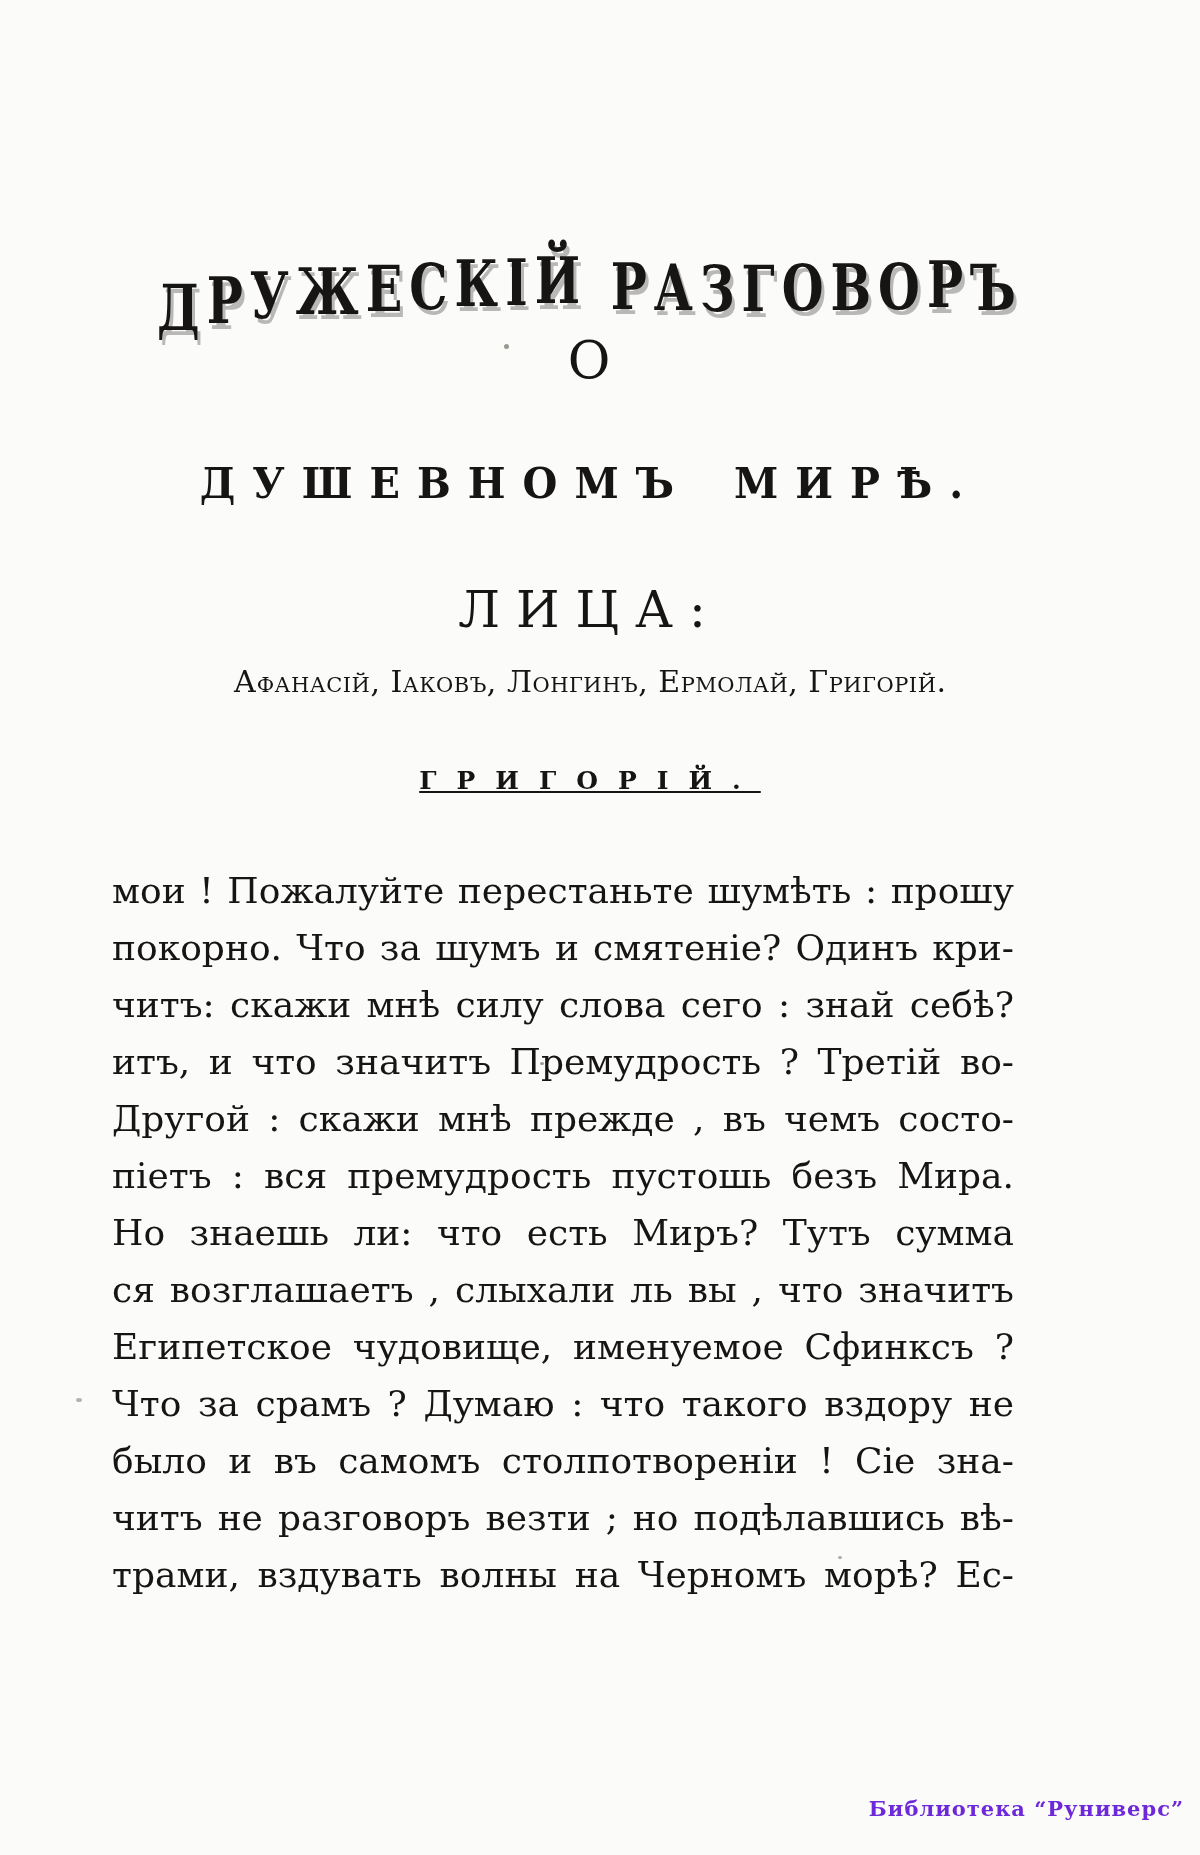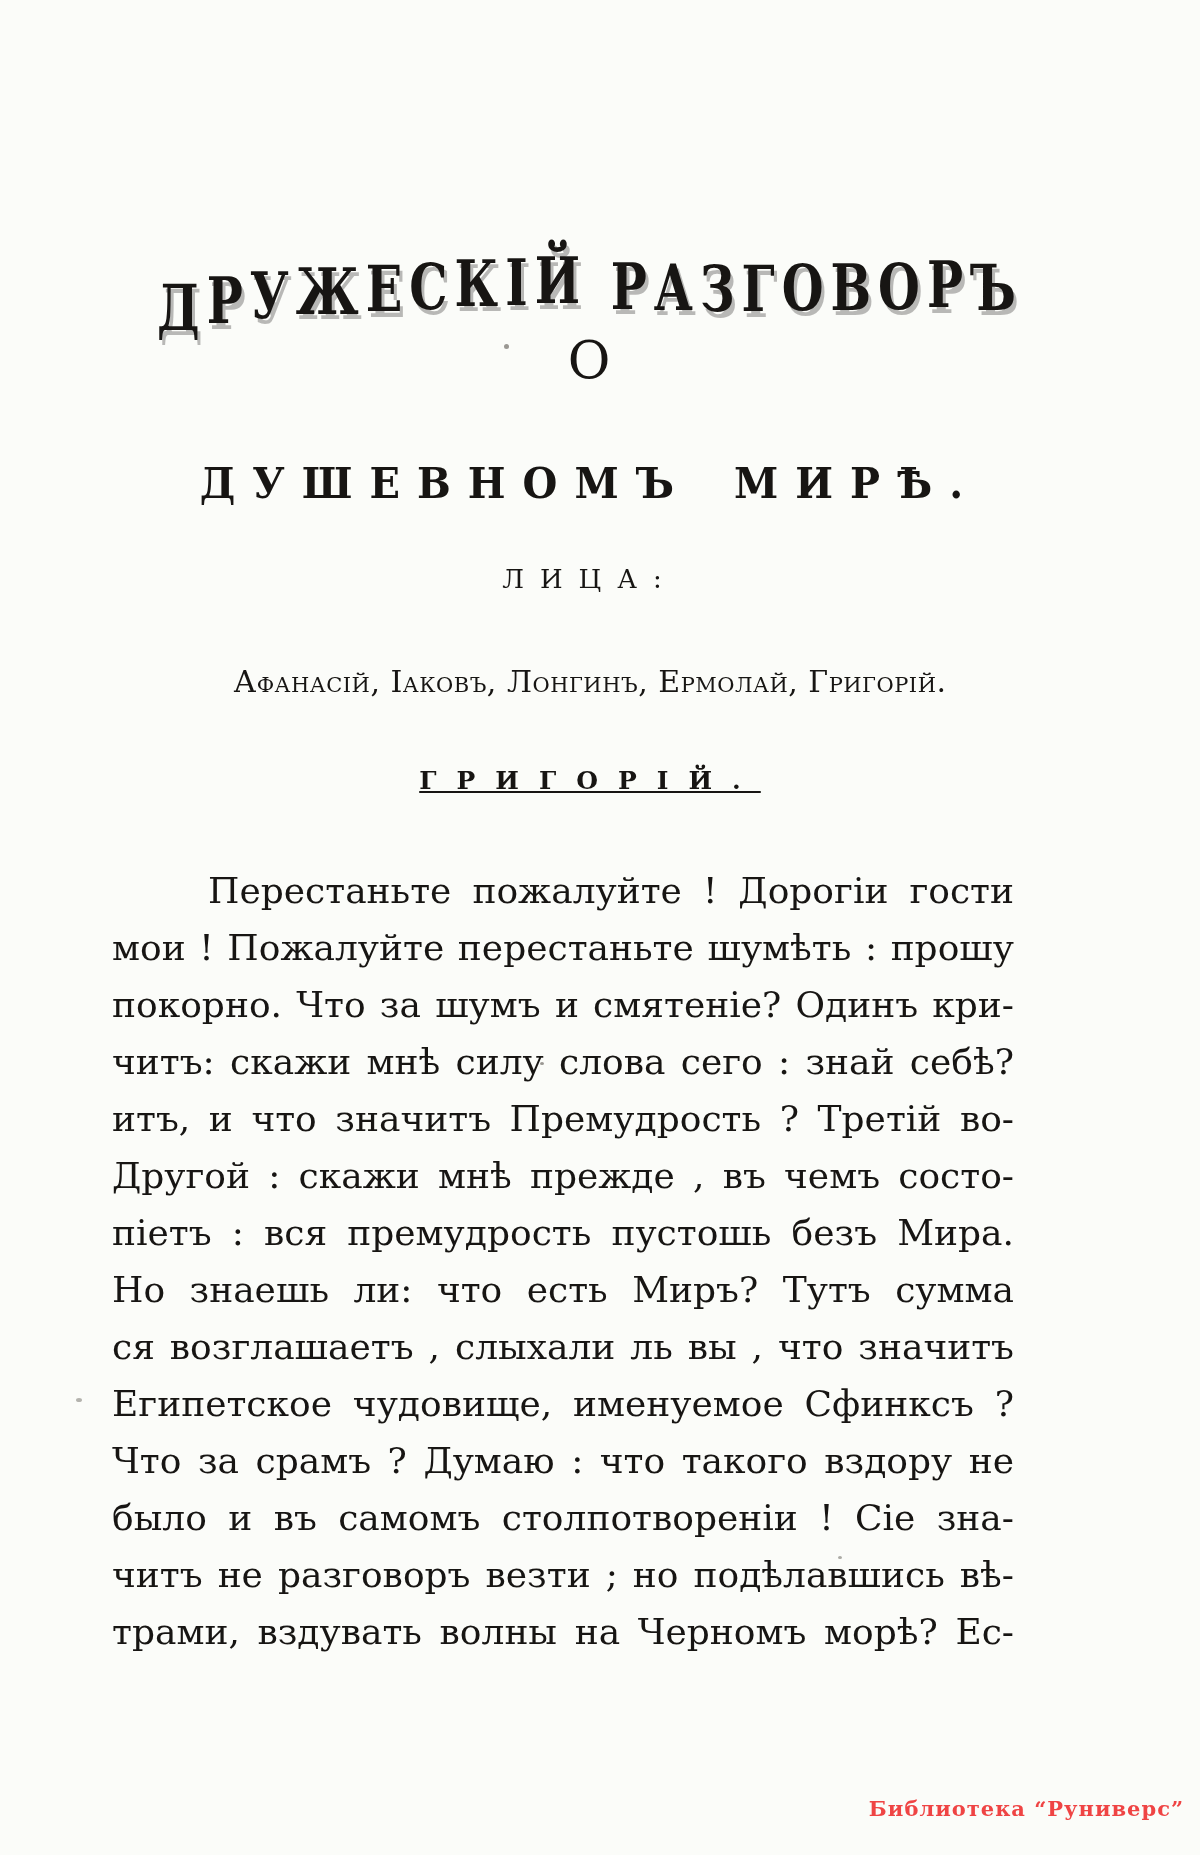--- a/index.html
+++ b/index.html
@@ -33,22 +33,22 @@
     font-size: 52px; font-weight: normal;
     letter-spacing: 2px;
   }
   .title-sub {
     top: 458px;
     font-size: 40px; font-weight: bold;
     letter-spacing: 17px; word-spacing: 12px;
     transform: scaleY(1.06); transform-origin: 50% 0;
   }
   .cast-heading {
-    top: 564px;
-    font-size: 26px; letter-spacing: 16px;
+    top: 581px;
+    font-size: 50px; letter-spacing: 16px;
   }
   .cast-names {
     top: 664px;
     font-size: 30px;
     font-variant: small-caps;
     letter-spacing: 0.5px;
   }
   .speaker {
     top: 766px;
     font-size: 25px; font-weight: bold;
@@ -71,21 +71,21 @@
     white-space: normal;
   }
   .line.indent { padding-left: 96px; }
   .line.no-justify { text-align-last: left; }
 
   
   .watermark {
     position: absolute;
     right: 16px; top: 1796px;
     font-size: 21px; font-weight: bold;
-    color: #ef4444;
+    color: #6d28d9;
     letter-spacing: 1px;
     white-space: nowrap;
   }
 
   
   .speck {
     position: absolute;
     background: #4a463f;
     border-radius: 50%;
     opacity: 0.55;
@@ -107,21 +107,20 @@
   <div class="hdr title-sub">ДУШЕВНОМЪ МИРѢ.</div>
 
   <div class="hdr cast-heading">ЛИЦА:</div>
 
   <div class="hdr cast-names">Афанасій, Іаковъ, Лонгинъ, Ермолай, Григорій.</div>
 
   <div class="hdr speaker">ГРИГОРІЙ.</div>
 
   <div class="body-text">
       <div class="para">
-        <div class="line indent">Перестаньте пожалуйте ! Дорогіи гости</div>
         <div class="line">мои ! Пожалуйте перестаньте шумѣть : прошу</div>
         <div class="line">покорно. Что за шумъ и смятеніе? Одинъ кри-</div>
         <div class="line">читъ: скажи мнѣ силу слова сего : знай себѣ?</div>
         <div class="line">итъ, и что значитъ Премудрость ? Третій во-</div>
         <div class="line">Другой : скажи мнѣ прежде , въ чемъ состо-</div>
         <div class="line">піетъ : вся премудрость пустошь безъ Мира.</div>
         <div class="line">Но знаешь ли: что есть Миръ? Тутъ сумма</div>
       </div>
       <div class="para">
         <div class="line">ся возглашаетъ , слыхали ль вы , что значитъ</div>

